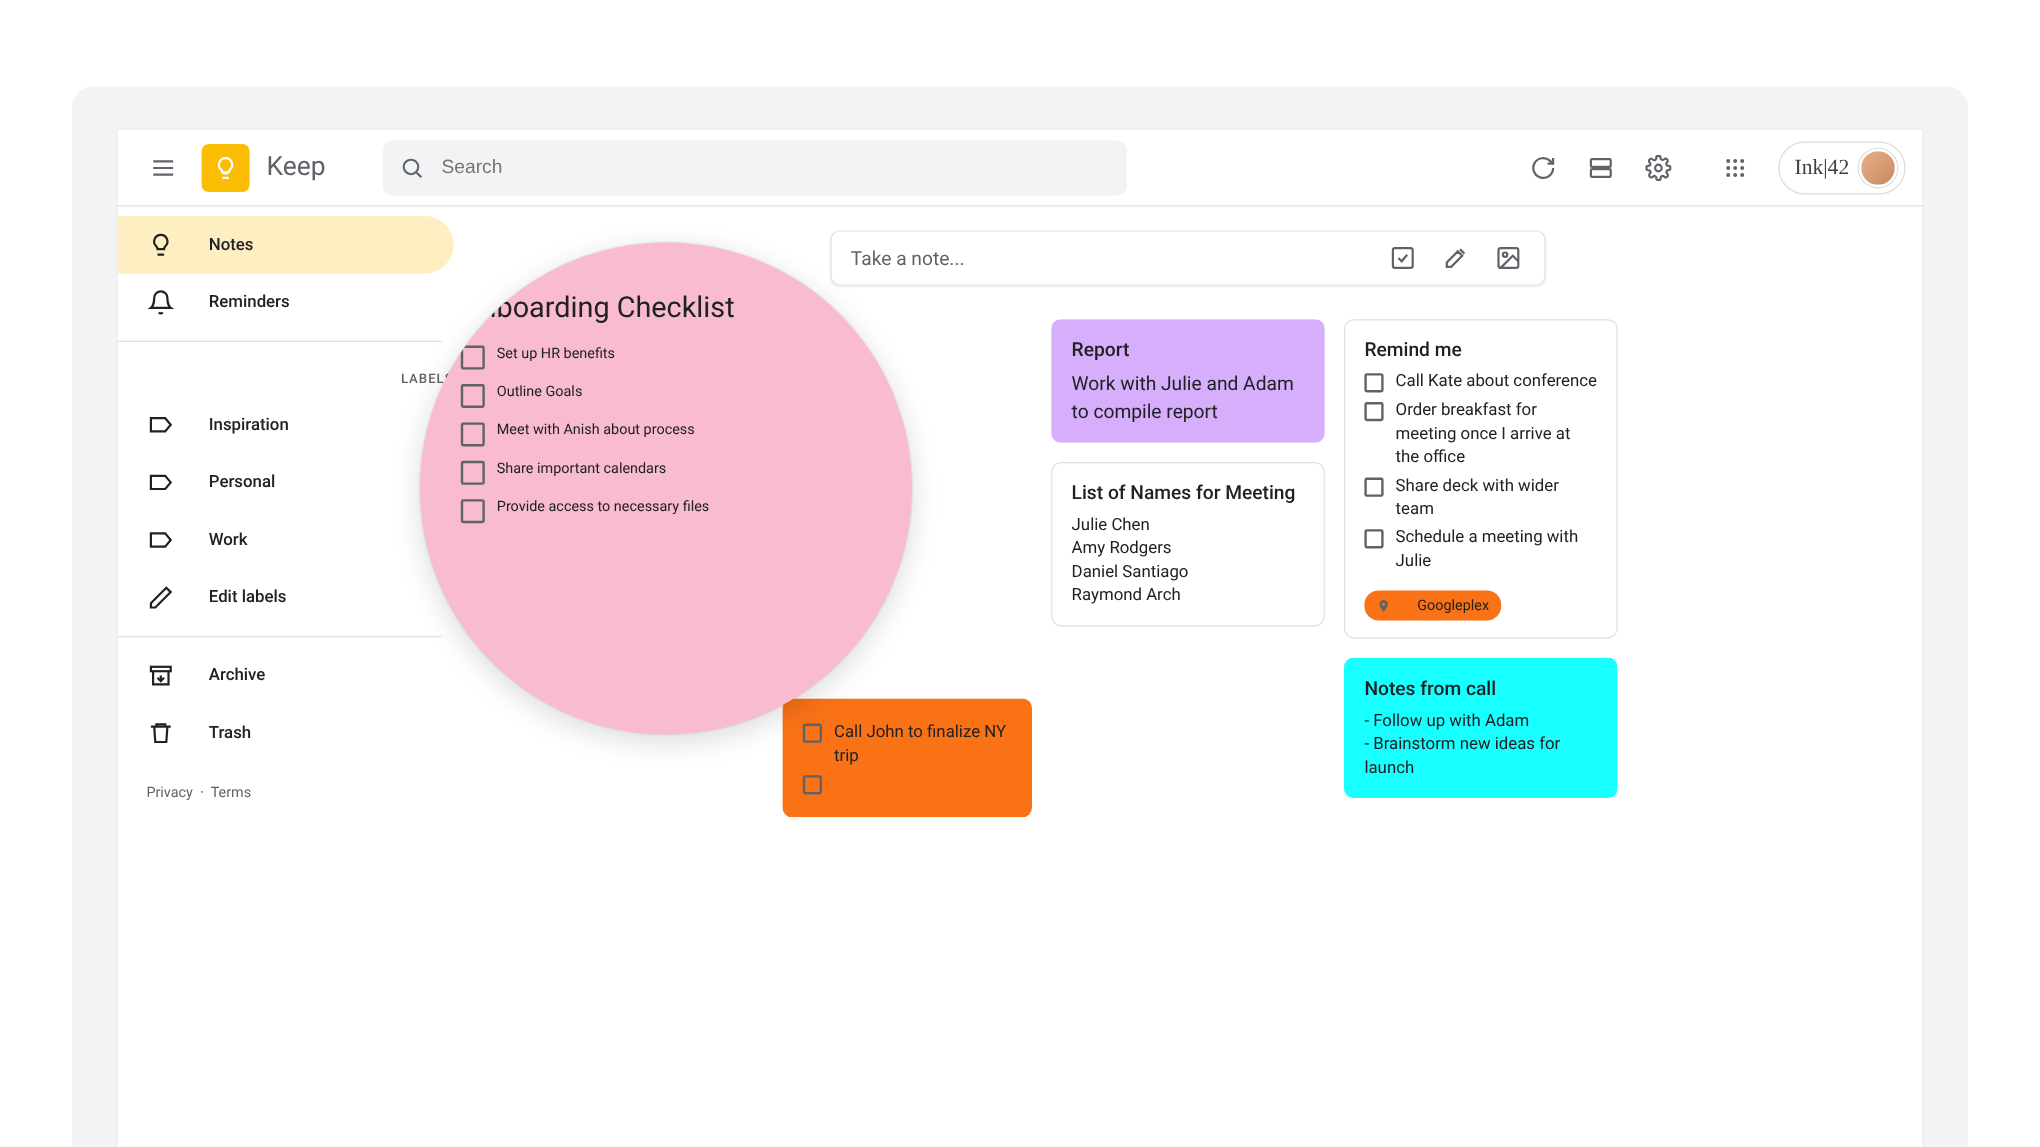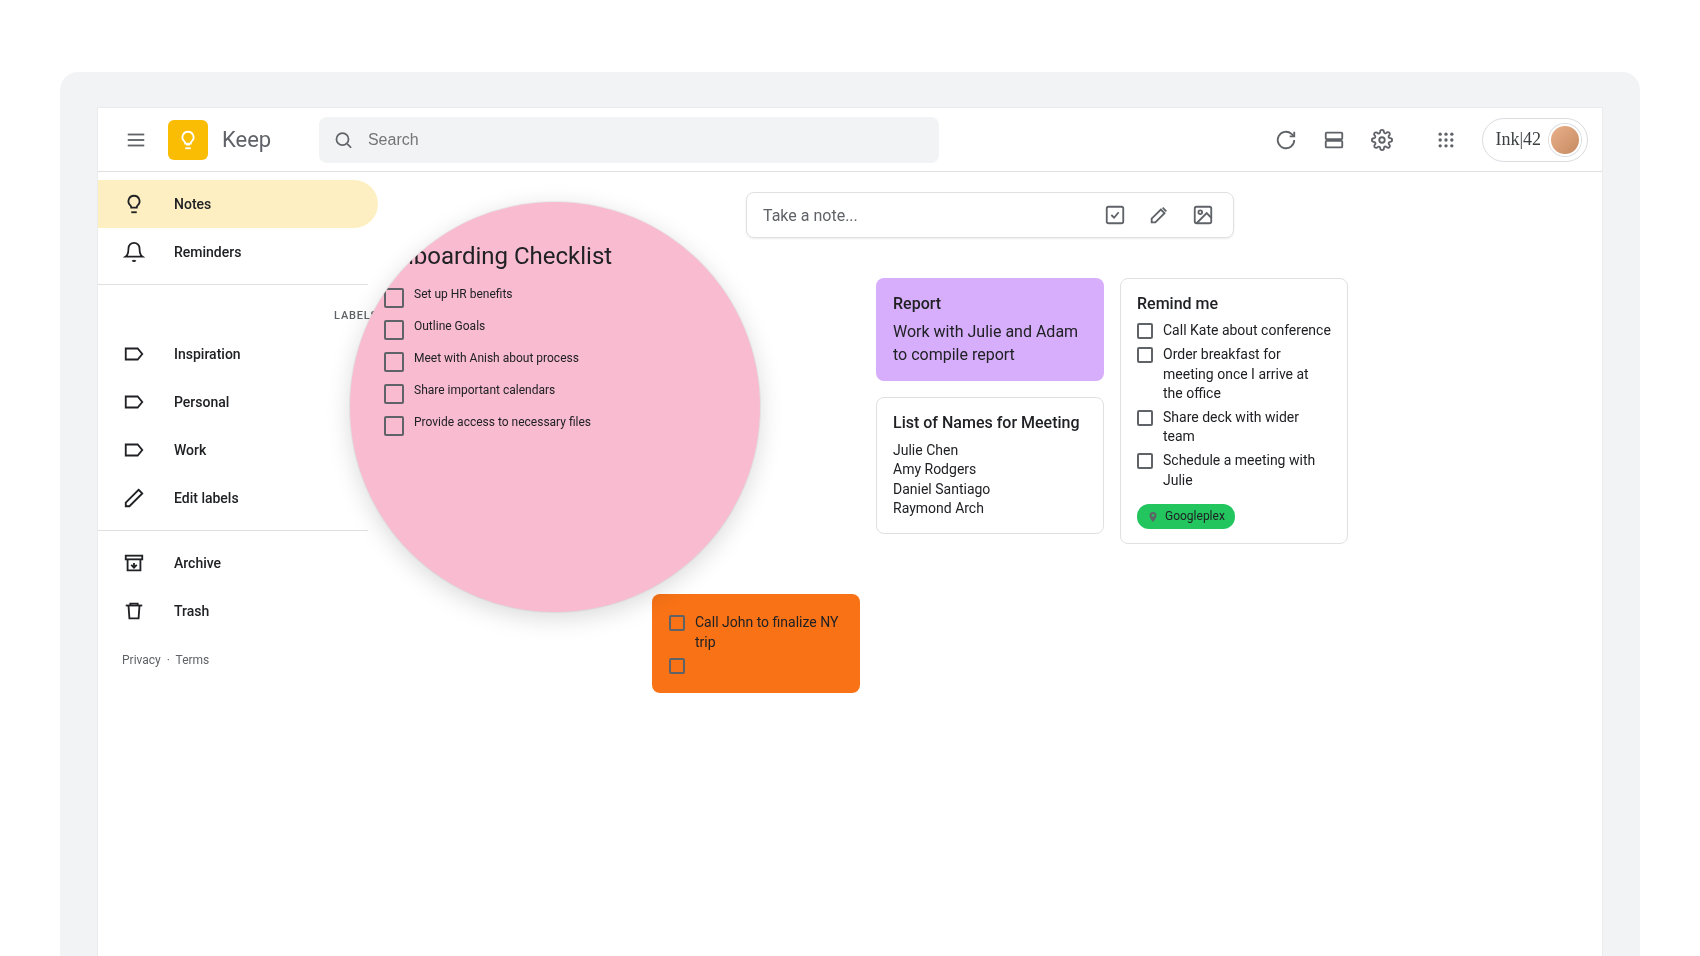--- a/index.html
+++ b/index.html
@@ -78,41 +78,41 @@
 .nav-item .nav-icon { width: 24px; display:flex; justify-content:center; }
 .labels-header {
   font-size: 11px; letter-spacing: 0.8px; color: #5f6368;
   padding: 16px 0 8px 24px; font-weight: 500; text-align: right;
 }
 .section-divider { height: 1px; background: #e0e0e0; margin: 8px 10px 8px 0; }
 .footer-links { padding: 18px 0 0 24px; font-size: 12px; color: #5f6368; }
 .footer-links span { cursor: pointer; }
 .main { flex: 1; padding: 20px 40px; position: relative; }
 .new-note-bar {
-  width: 488px; margin: 0 auto 40px auto;
+  width: 596px; margin: 0 auto 28px auto;
   height: 46px; border: 1px solid #e0e0e0; border-radius: 8px;
   box-shadow: 0 1px 2px rgba(0,0,0,0.08);
   display: flex; align-items: center; padding: 0 8px 0 16px;
   font-size: 16px; color: #5f6368;
 }
 .new-note-bar .spacer { flex: 1; }
 .new-note-bar .nb-icon { width: 44px; height: 44px; display:flex; align-items:center; justify-content:center; cursor:pointer;}
 .notes-grid { display: flex; gap: 16px; justify-content: center; align-items: flex-start; }
 .note-col { display: flex; flex-direction: column; gap: 16px; width: 228px; }
 .note-card {
   border-radius: 8px; padding: 14px 16px; font-size: 14px; line-height: 1.4;
   border: 1px solid #e0e0e0;
 }
 .note-card .note-title { font-weight: 500; font-size: 16px; margin-bottom: 6px; }
 .note-card.green { background: #f97316; border-color: transparent; margin-left: 20px;}
 .note-card.purple { background: #d7aefb; border-color: transparent;}
 .note-card.cyan { background: #18ffff; border-color: transparent;}
 .check-row { display:flex; gap:10px; align-items:flex-start; margin: 4px 0; }
 .check-box { width:16px; height:16px; border:2px solid #5f6368; border-radius:2px; flex-shrink:0; margin-top:2px;}
-.pill { display:inline-flex; align-items:center; gap:6px; background:#22c55e; border-radius: 12px; padding: 4px 10px; font-size: 12px; margin-top:10px;}
+.pill { display:inline-flex; align-items:center; gap:22px; background:#f97316; border-radius: 12px; padding: 4px 10px; font-size: 12px; margin-top:10px;}
 .magnifier {
   position: absolute;
   left: 290px; top: 130px;
   width: 410px; height: 410px;
   border-radius: 50%;
   background: #f8bbd0;
   box-shadow: 0 6px 24px rgba(0,0,0,0.15), 0 0 0 1px rgba(0,0,0,0.05);
   padding: 40px 34px;
   z-index: 50;
   overflow: hidden;
@@ -350,20 +350,25 @@
                   <div class="check-box"></div>
                   <span>Schedule a meeting with Julie</span>
                 </div>
               <div class="pill">
                 <svg width="12" height="12" viewBox="0 0 24 24" fill="#5f6368">
                     <path d="M12 2a7 7 0 0 0-7 7c0 5 7 13 7 13s7-8 7-13a7 7 0 0 0-7-7zm0 9.5A2.5 2.5 0 1 1 12 6a2.5 2.5 0 0 1 0 5.5z"></path>
                   </svg>
                 <span>Googleplex</span>
               </div>
             </div>
+            <div class="note-card cyan">
+              <div class="note-title">Notes from call</div>
+              <div>- Follow up with Adam</div>
+              <div>- Brainstorm new ideas for launch</div>
+            </div>
           </div>
         </div>
       </div>
     </div>
   </div>
 
   <div class="magnifier">
     <div class="mag-title">Onboarding Checklist</div>
     <div class="check-row">
         <div class="check-box"></div>

